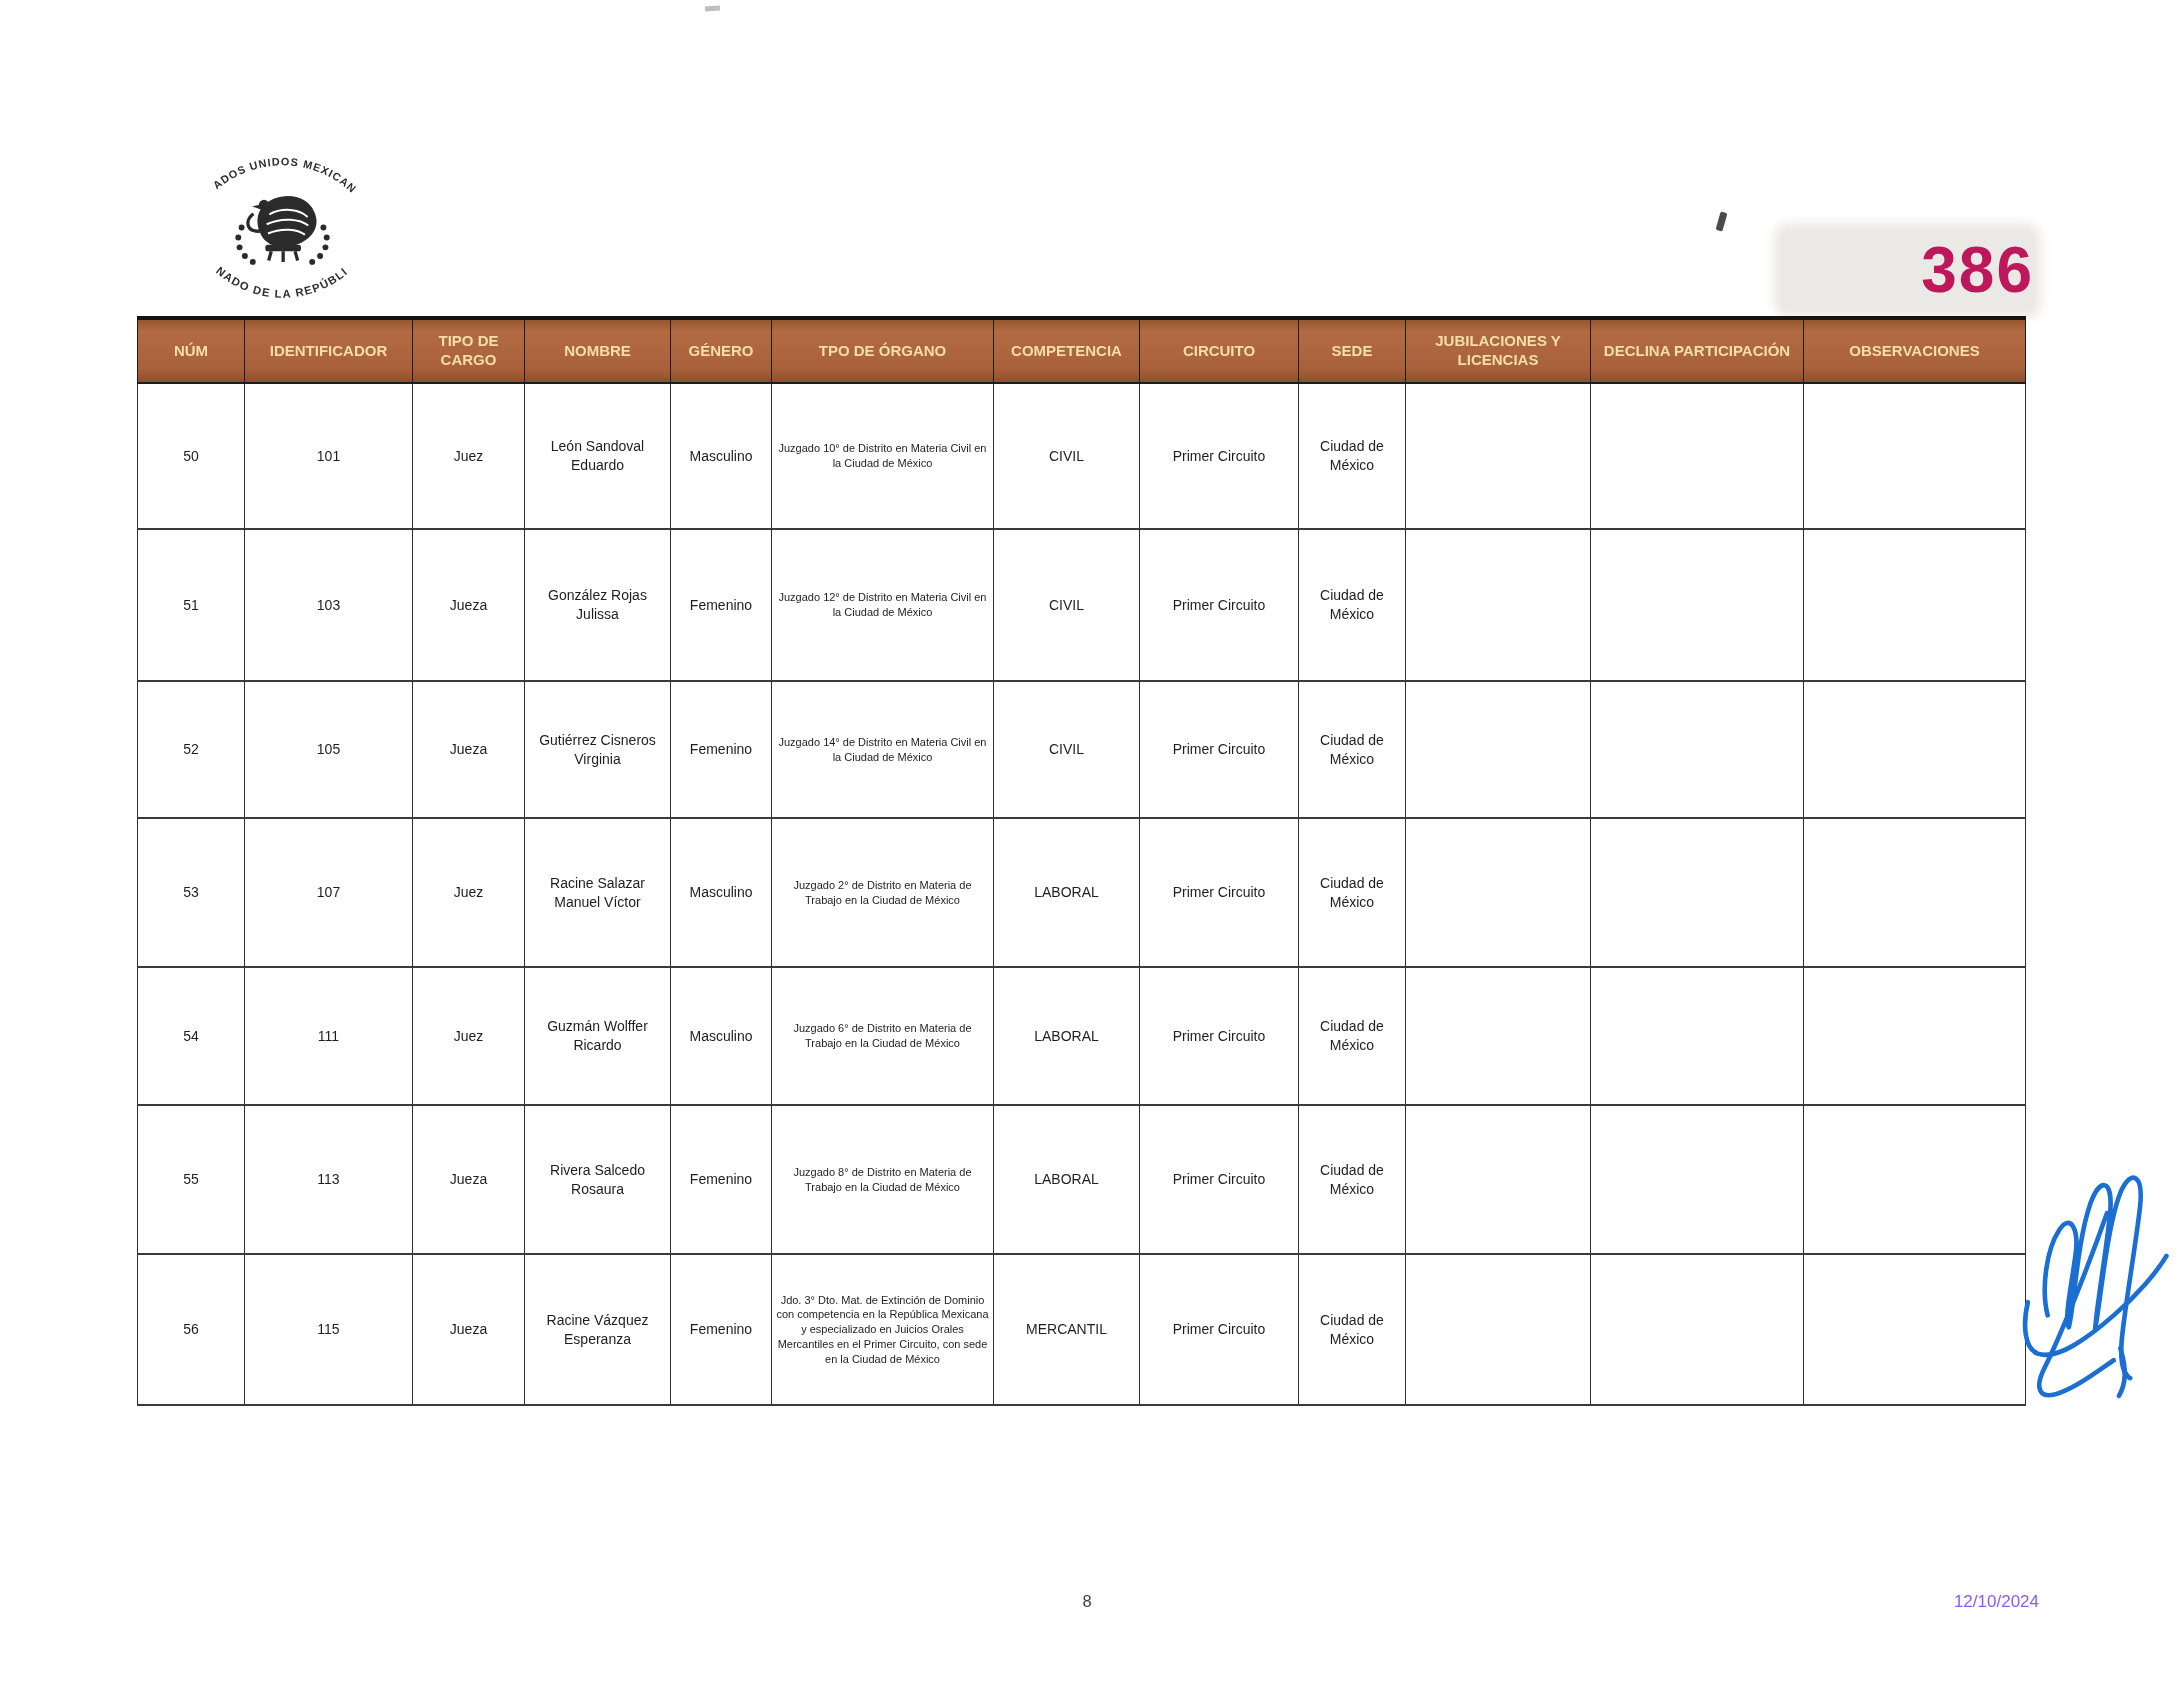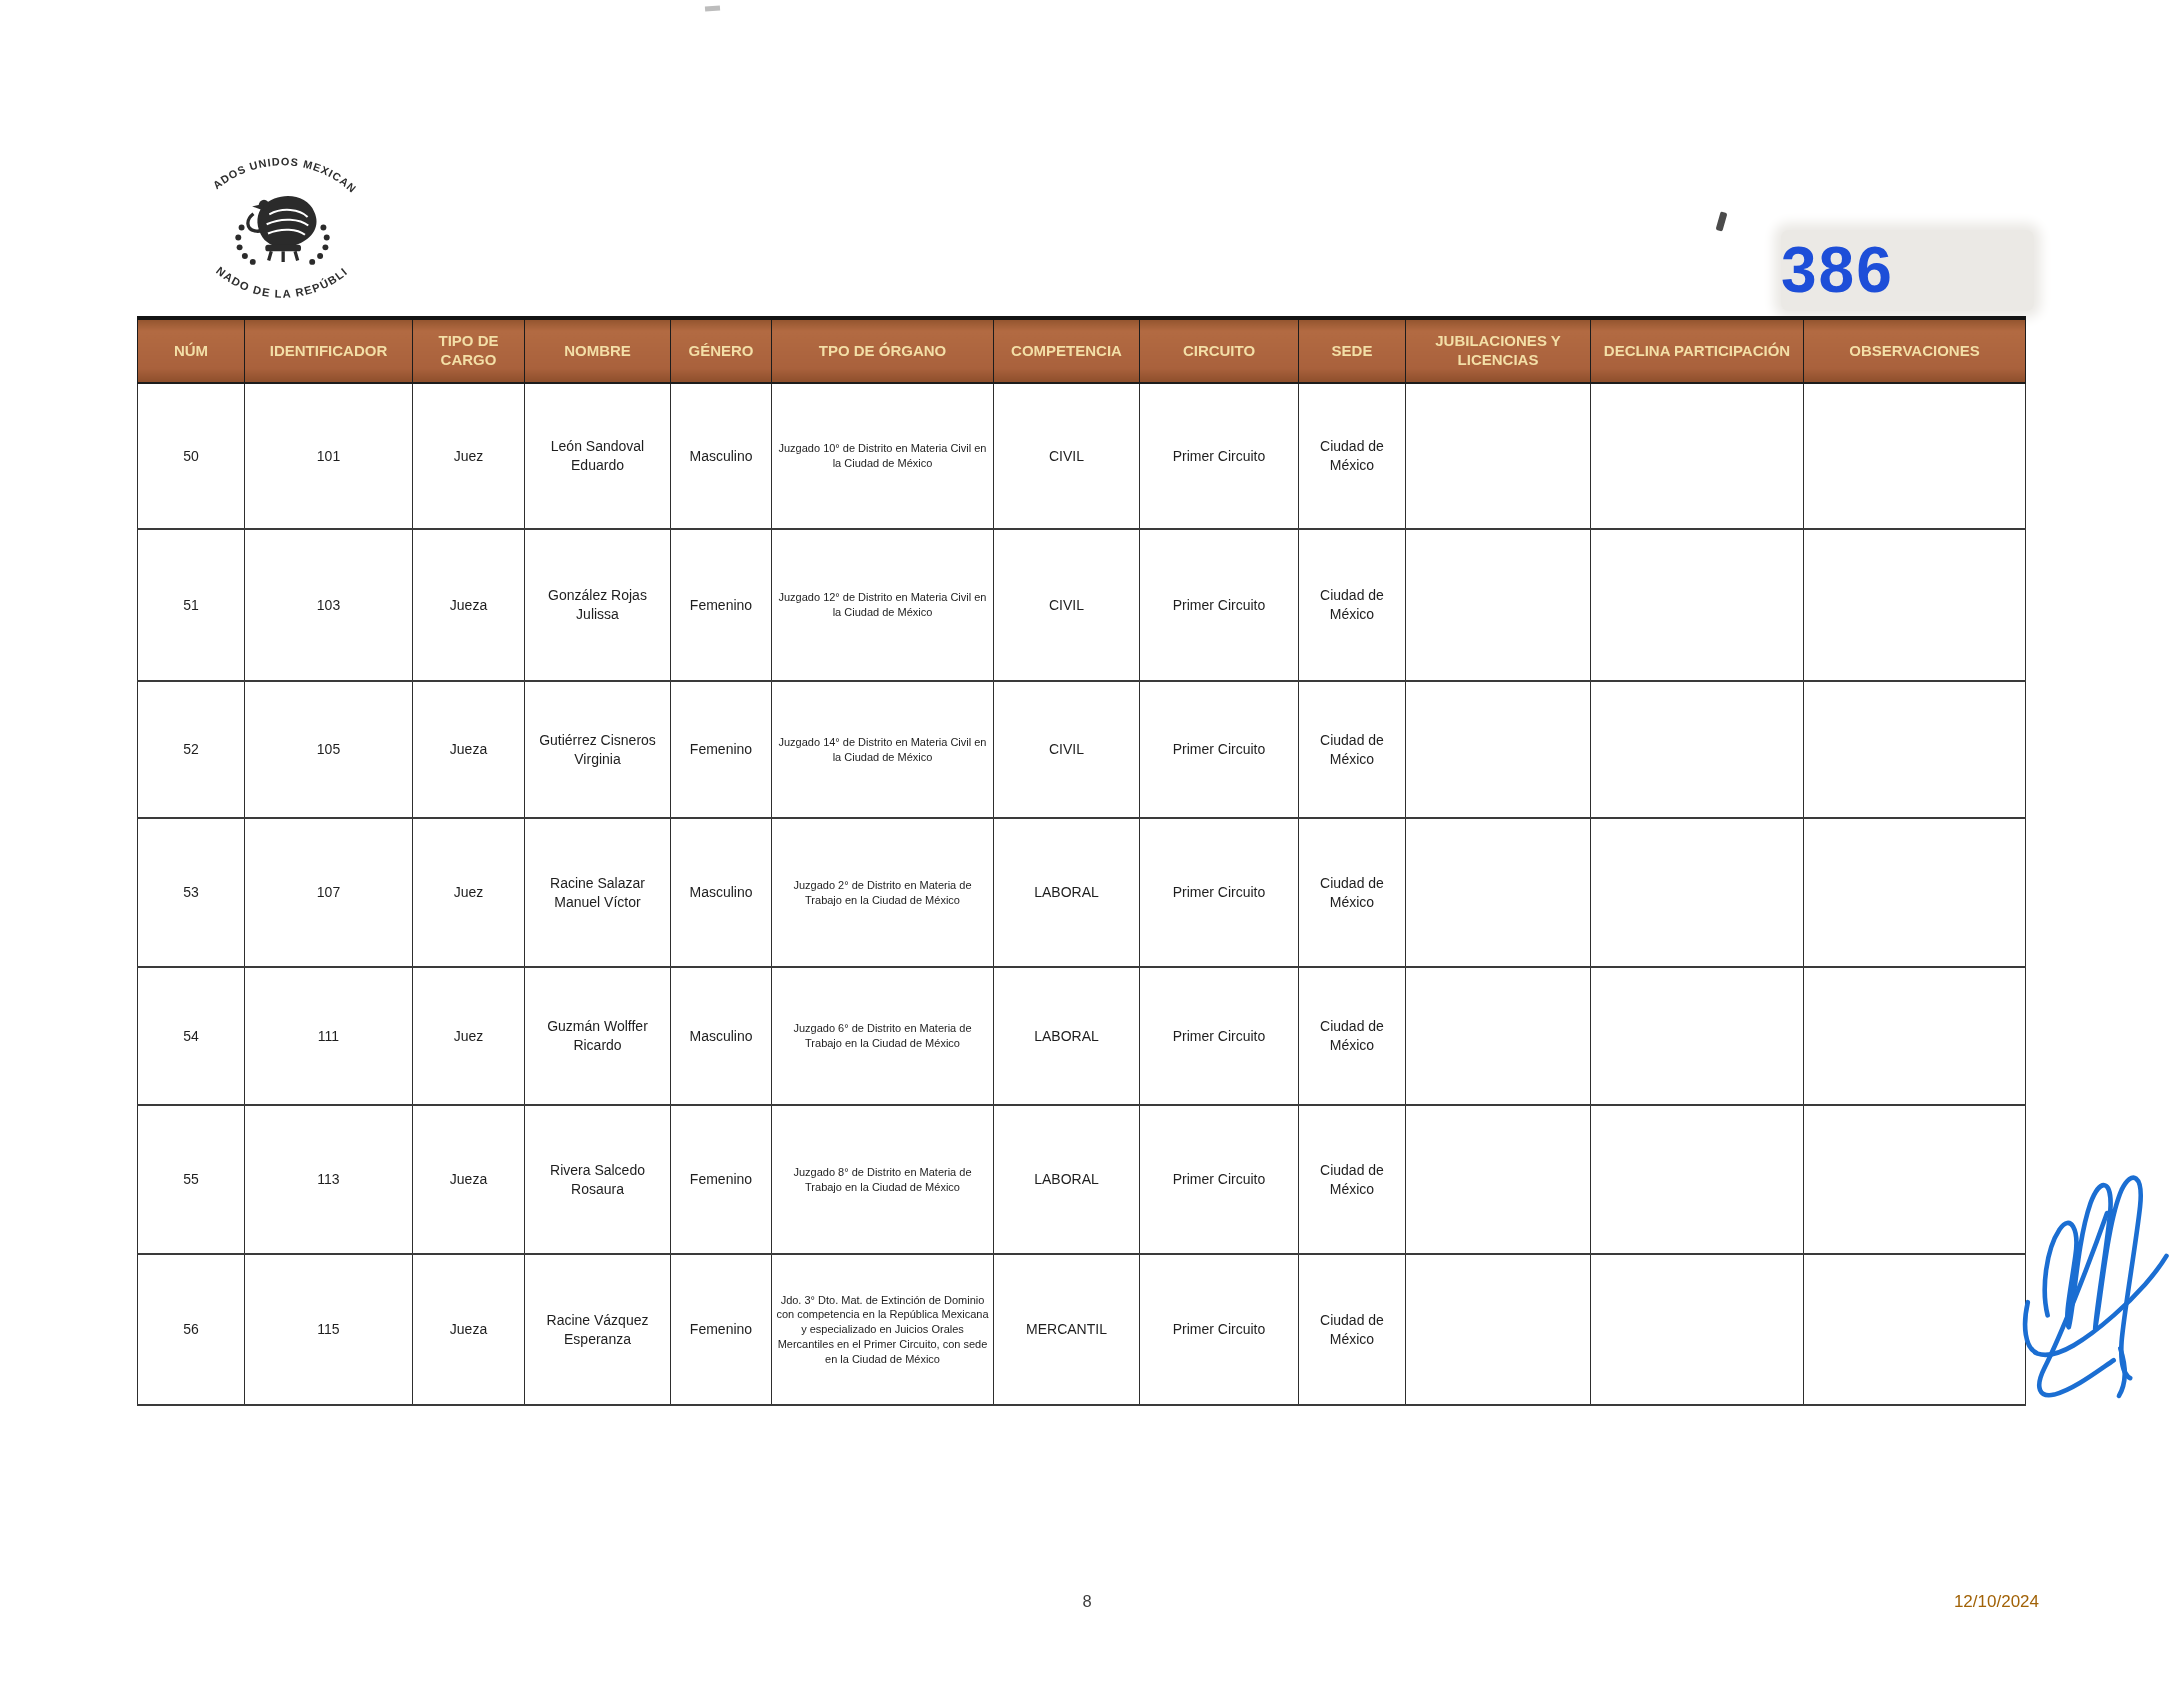--- a/index.html
+++ b/index.html
@@ -3,22 +3,22 @@
 <meta charset="utf-8">
 <style>
   html,body{margin:0;padding:0;background:#ffffff;}
   body{width:2183px;height:1687px;position:relative;font-family:"Liberation Sans",sans-serif;overflow:hidden;}
 
   
   .doc-title{position:absolute;left:370px;top:180px;width:1416px;text-align:center;
     font-weight:bold;color:#2d2d2d;font-size:32px;line-height:1.42;letter-spacing:0.3px;}
   .folio-shadow{position:absolute;left:1781px;top:230px;width:253px;height:81px;
     background:#ebe9e5;border-radius:8px;box-shadow:0 0 12px 6.6px #ebe9e5;}
-  .folio-number{position:absolute;left:1781px;top:233px;width:253px;text-align:left;
-    font-size:64px;font-weight:bold;color:#1d4ed8;letter-spacing:2px;}
+  .folio-number{position:absolute;left:1781px;top:233px;width:253px;text-align:right;
+    font-size:64px;font-weight:bold;color:#be185d;letter-spacing:2px;}
 
   .seal{position:absolute;left:198px;top:151px;width:169px;height:165px;}
 
   
   .speck-top{position:absolute;left:705px;top:6px;width:14.6px;height:4.6px;background:#bdbdbd;transform:rotate(-4deg);}
   .speck-right{position:absolute;left:1718px;top:212px;width:7.3px;height:19px;background:#4b4b4b;transform:rotate(16deg);border-radius:2px;}
 
   
   table.listado{position:absolute;left:137px;top:316px;width:1889px;border-collapse:collapse;table-layout:fixed;border-radius:24px;}
   table.listado th{
@@ -32,21 +32,21 @@
     border-top:2px solid #3a3a3a;border-bottom:2px solid #3a3a3a;
     font-size:14px;color:#1e1e1e;text-align:center;vertical-align:middle;
     line-height:1.35;padding:2.6px 6px;background:#fff;}
   table.listado td:nth-child(6){font-size:11px;padding:2.6px 3.3px;}
 
   
   .signature{position:absolute;left:2008px;top:1150px;width:175px;height:268px;}
 
   
   .page-number{position:absolute;left:1057px;top:1592px;width:60px;text-align:center;font-size:16.5px;color:#3c3c3c;}
-  .doc-date{position:absolute;left:1899px;top:1592px;width:140px;text-align:right;font-size:17px;color:#a16207;}
+  .doc-date{position:absolute;left:1899px;top:1592px;width:140px;text-align:right;font-size:17px;color:#8b5cf6;}
 </style>
 </head>
 <body>
 
 <div class="speck-top"></div>
 <div class="speck-right"></div>
 
 <svg class="seal" viewBox="0 0 250 250">
   <defs>
     <path id="arcTop" d="M 22 62 A 152 152 0 0 1 228 62" fill="none"></path>

